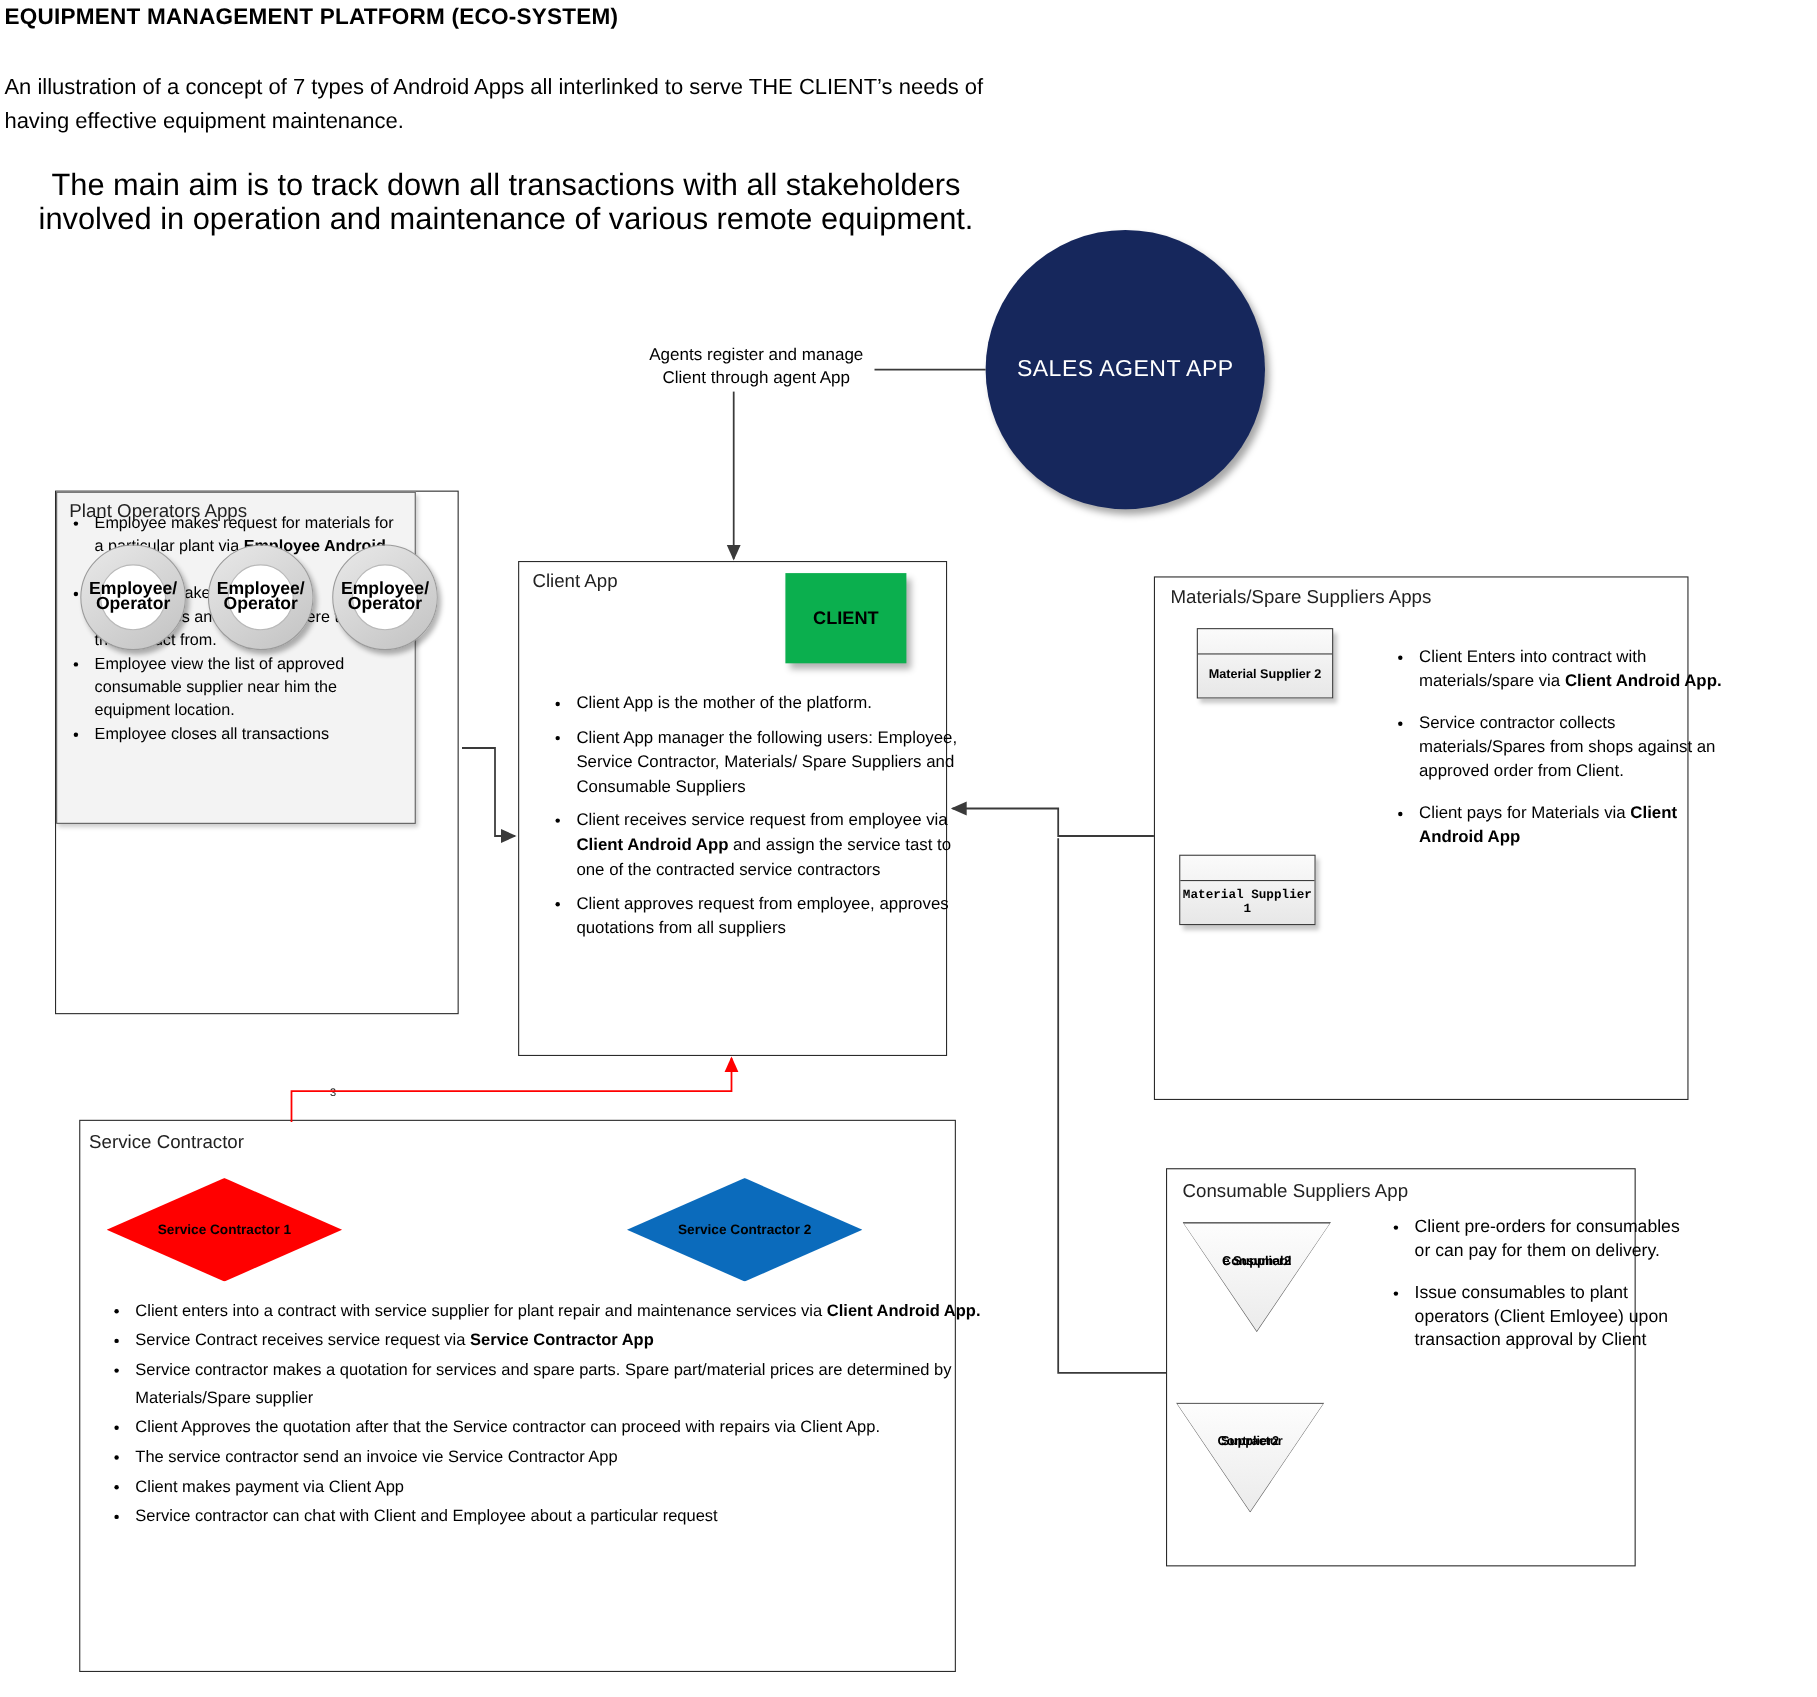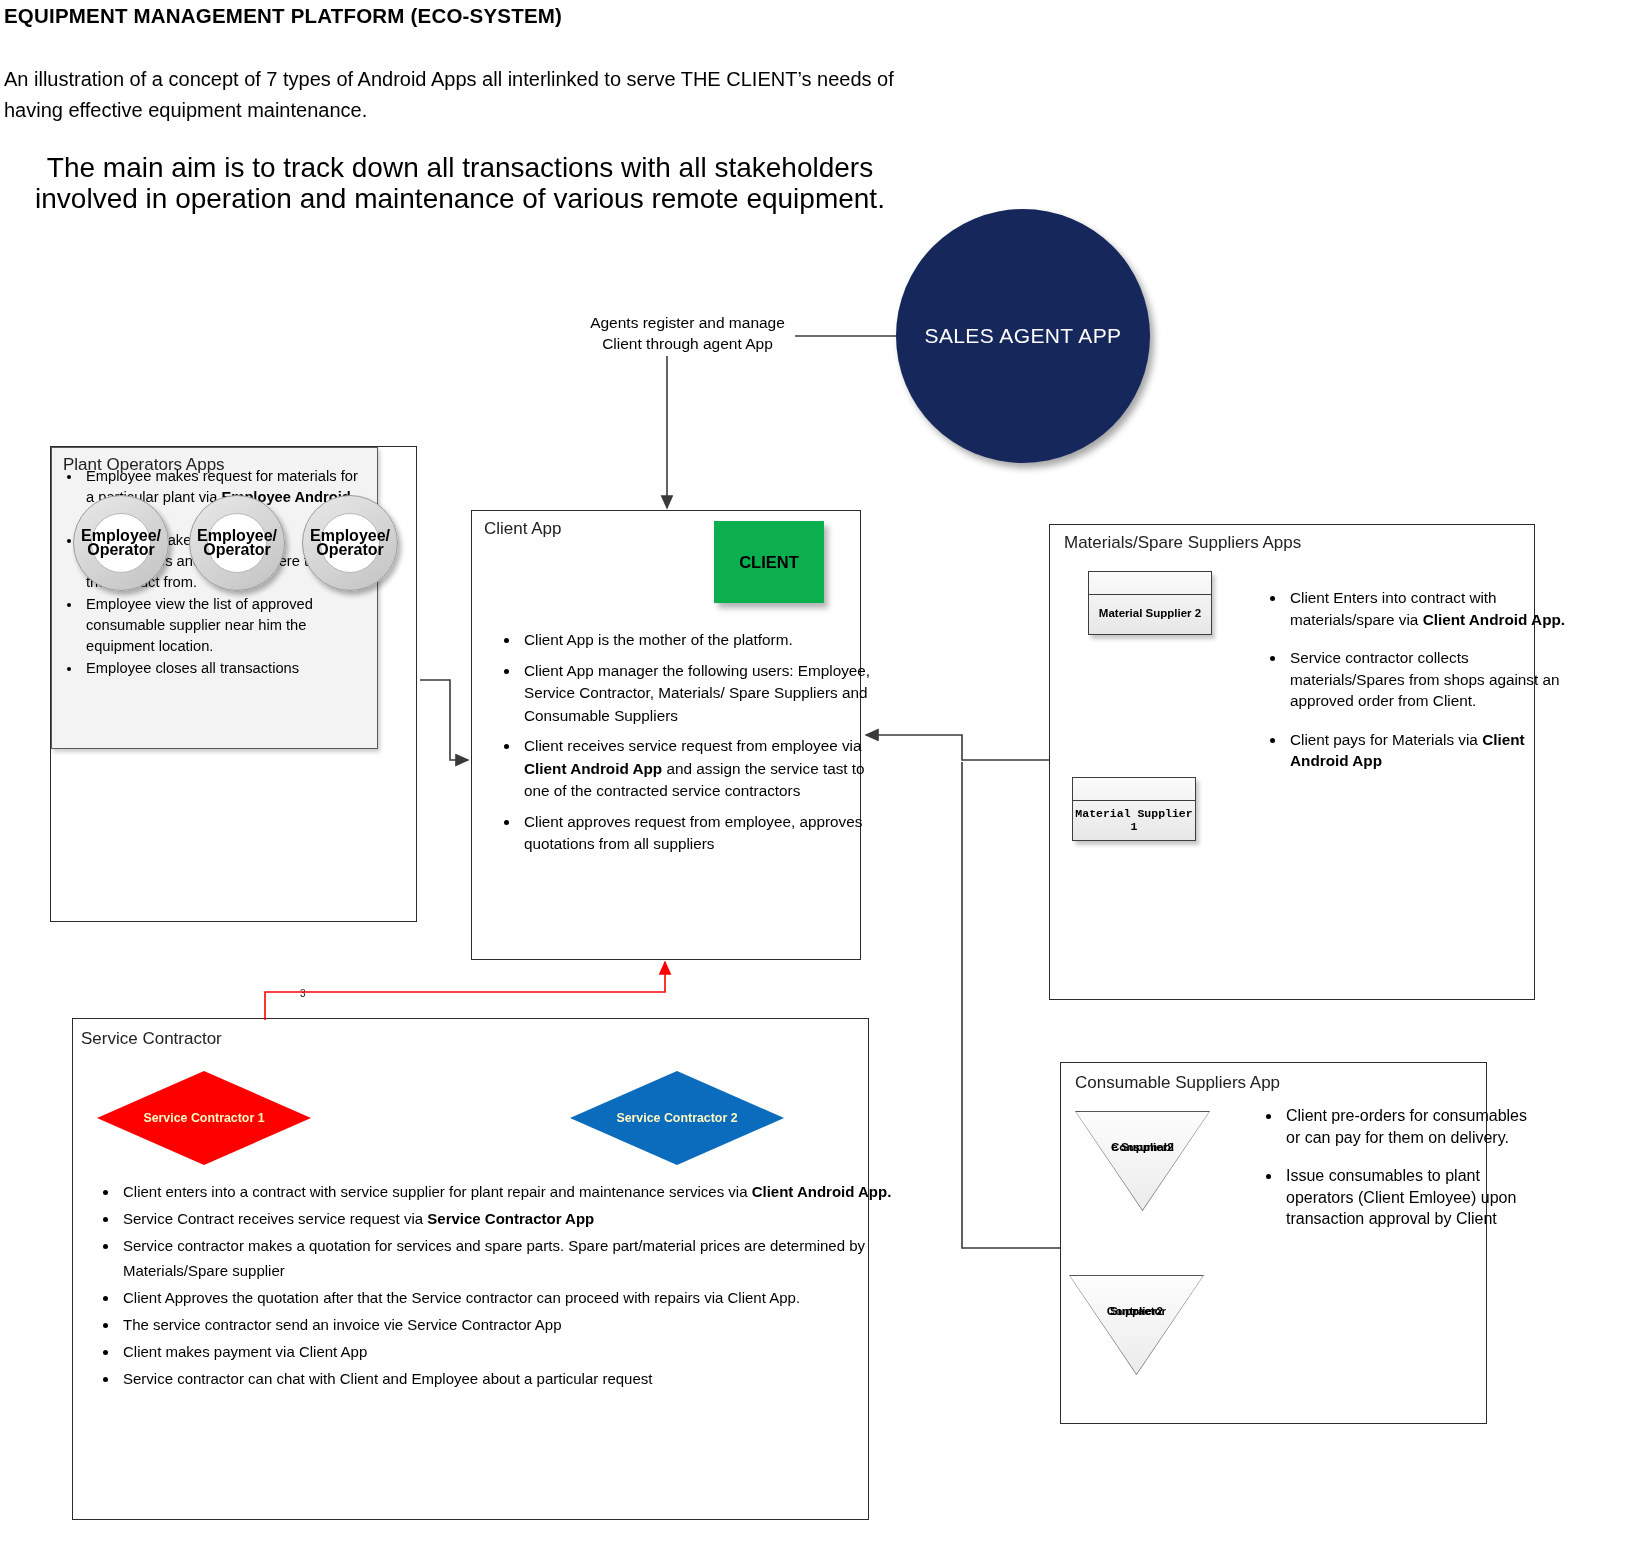--- a/index.html
+++ b/index.html
@@ -65,21 +65,21 @@
   #materials-panel ul.bullets{position:absolute;left:190px;top:62px;width:280px;padding-left:46px;}
   #materials-panel ul.bullets li{font-size:15.3px;line-height:21.5px;margin-bottom:17px;}
 
   
   #service-panel{left:72px;top:1018px;width:795px;height:500px;}
   #service-title{left:8px;top:10px;}
   .diamond{position:absolute;width:214px;height:94px;
       display:flex;align-items:center;justify-content:center;
       clip-path:polygon(50% 0,100% 50%,50% 100%,0 50%);
       filter:drop-shadow(4px 5px 4px rgba(0,0,0,.3));}
-  .diamond span{font-size:12.4px;font-weight:bold;color:#fef9c3;}
+  .diamond span{font-size:12.4px;font-weight:bold;color:#000000;}
   #service-panel ul.bullets{position:absolute;left:4px;top:160px;width:780px;padding-left:42px;}
   #service-panel ul.bullets li{font-size:15px;line-height:25px;margin-bottom:2px;}
 
   
   #consumable-panel{left:1060px;top:1062px;width:425px;height:360px;}
   #consumable-title{left:14px;top:10px;}
   .tri{position:absolute;width:135px;height:100px;}
   .tri .edge{position:absolute;inset:0;clip-path:polygon(0 0,100% 0,50% 100%);
       background:#555;}
   .tri .inner{position:absolute;left:1px;right:1px;top:1px;bottom:1px;

